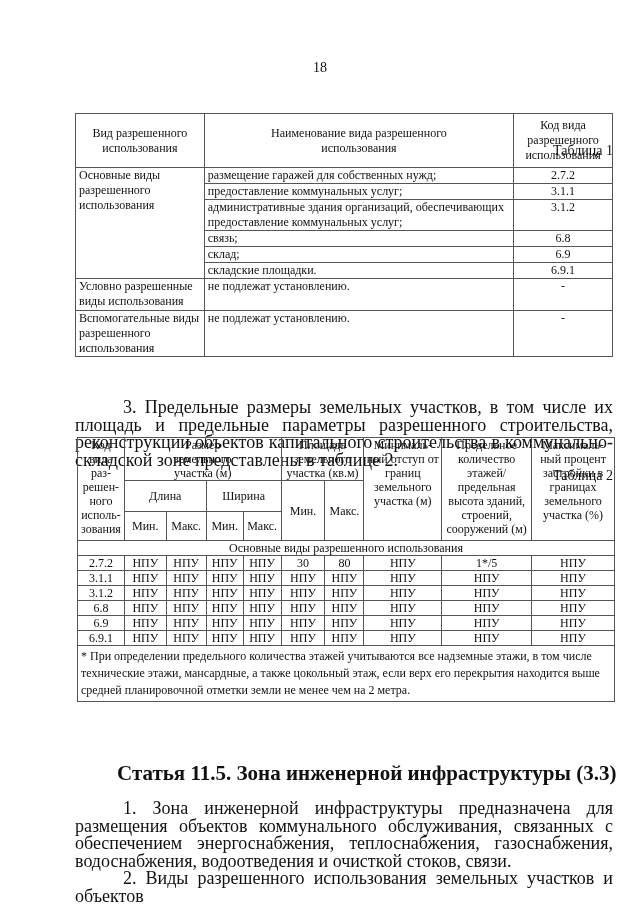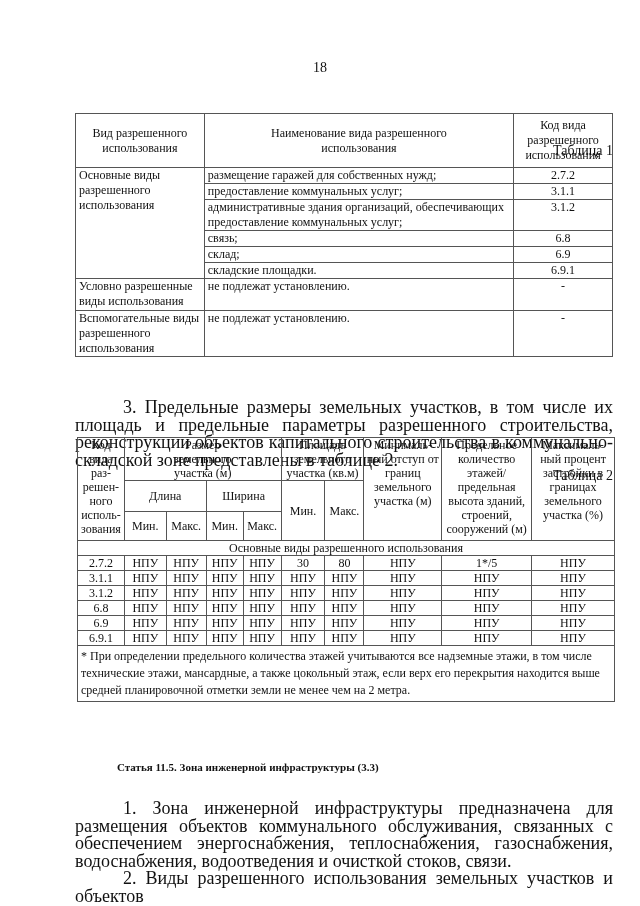--- a/index.html
+++ b/index.html
@@ -12,21 +12,21 @@
   td { border:1px solid #555; padding:0 3px; vertical-align:top; }
   .t1 { left:75px; top:113px; width:538px; font-size:12px; line-height:15px; }
   .t1 .h td { text-align:center; vertical-align:middle; height:53px; }
   .t1 td.code { text-align:center; }
   .t2 { left:77px; top:437px; width:538px; font-size:12px; line-height:14px; }
   .t2 td { text-align:center; padding:0 1px; vertical-align:middle; }
   .t2 .hdr td { vertical-align:top; }
   .t2 td.note { text-align:left; padding:2px 3px; line-height:17px; }
   .para { left:75px; width:538px; font-size:18px; line-height:17.5px; text-align:justify; }
   .indent { text-indent:48px; }
-  .heading { left:117px; top:713px; font-size:11px; font-weight:bold; }
+  .heading { left:117px; top:713px; font-size:21px; font-weight:bold; }
 </style>
 </head>
 <body>
 
 <div class="abs page-num">18</div>
 
 <div class="abs tcap" style="left:75px;width:538px;top:95px;">Таблица 1</div>
 
 <table class="t1">
   <colgroup>

